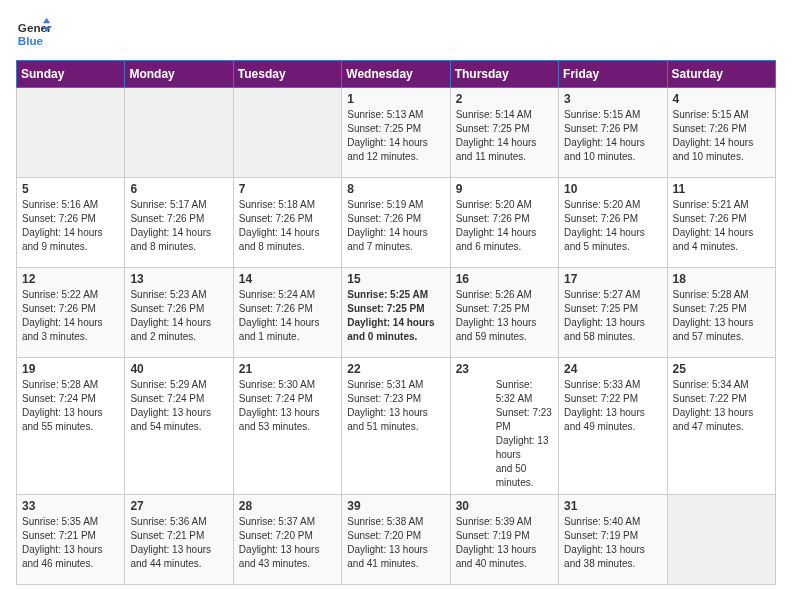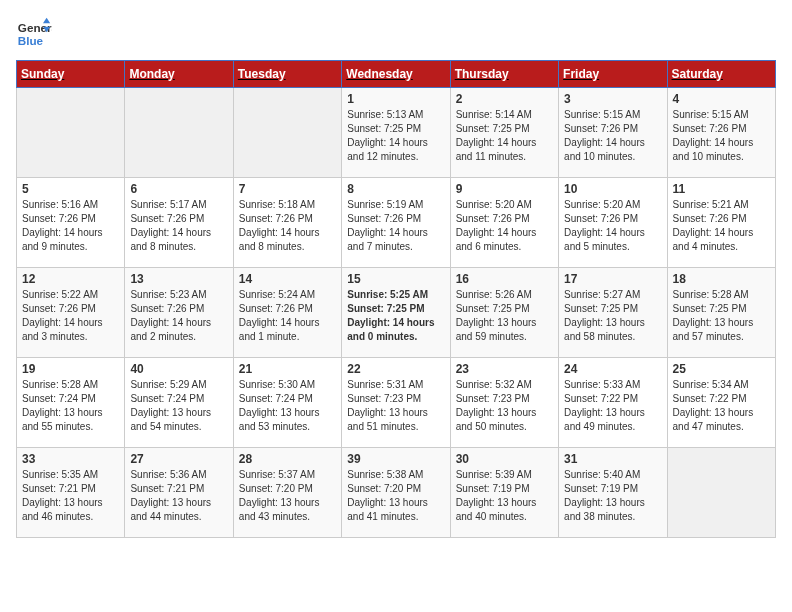--- a/index.html
+++ b/index.html
@@ -36,22 +36,21 @@
     .calendar-subtitle {
       font-size: 14px;
       color: #555;
     }
     table {
       width: 100%;
       border-collapse: collapse;
       table-layout: fixed;
     }
     thead tr {
-      background-color: #b91c1c;
-      text-decoration: underline;
+      background-color: #701a75;
     }
     thead th {
       color: #fff;
       font-size: 12px;
       font-weight: bold;
       padding: 6px 4px;
       text-align: left;
       border: 1px solid #4472c4;
     }
     tbody tr {
@@ -268,21 +267,21 @@
         </td>
         <td>
           <div class="day-num">22</div>
           <div class="day-info" style="white-space: pre-line;">Sunrise: 5:31 AM
 Sunset: 7:23 PM
 Daylight: 13 hours
 and 51 minutes.</div>
         </td>
         <td>
           <div class="day-num">23</div>
-          <div class="day-info" style="white-space: pre-line;">Sunrise: 5:32 AM
+          <div class="day-info" style="white-space: pre-line; margin-left: 40px;">Sunrise: 5:32 AM
 Sunset: 7:23 PM
 Daylight: 13 hours
 and 50 minutes.</div>
         </td>
         <td>
           <div class="day-num">24</div>
           <div class="day-info" style="white-space: pre-line;">Sunrise: 5:33 AM
 Sunset: 7:22 PM
 Daylight: 13 hours
 and 49 minutes.</div>

